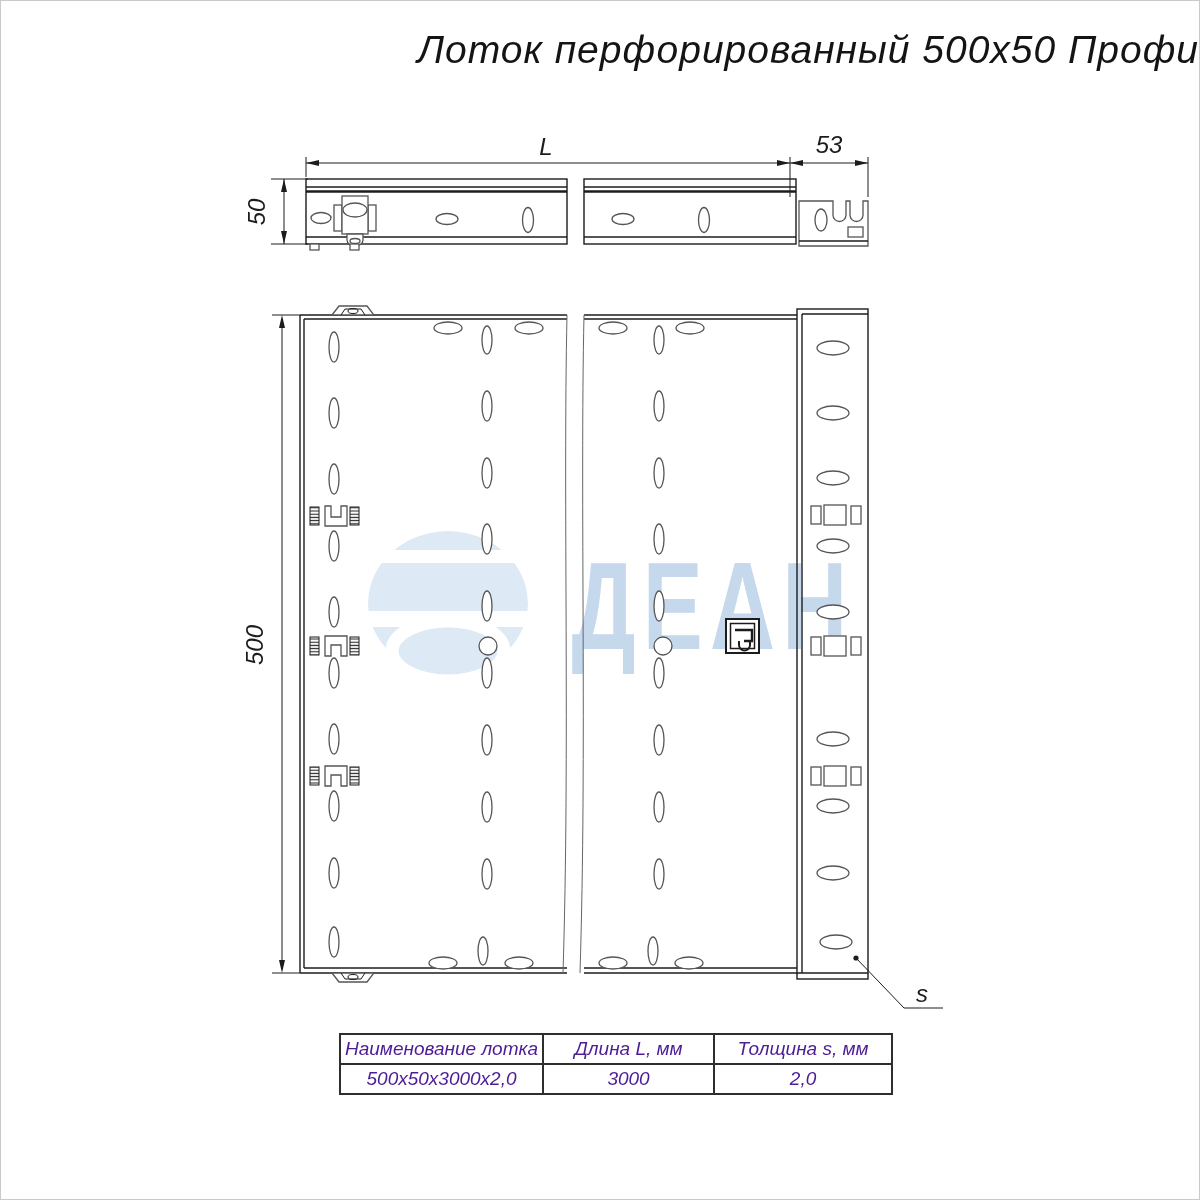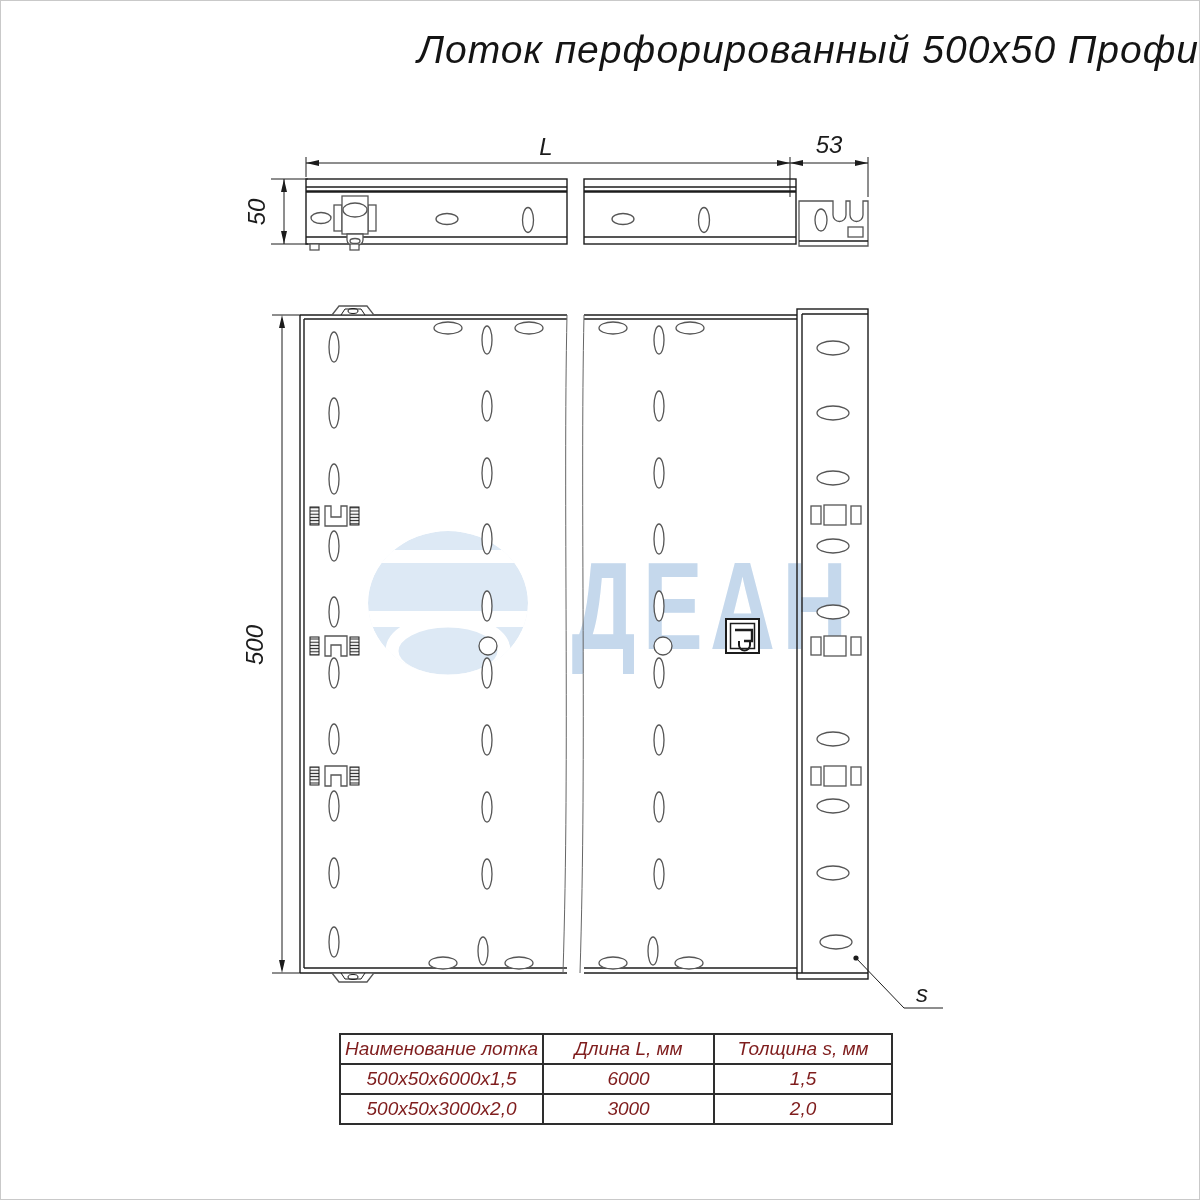--- a/index.html
+++ b/index.html
@@ -23,21 +23,21 @@
            font-style:italic;font-size:24px;}
   .break{stroke:#666;stroke-width:1;fill:none;}
   .wm-globe{fill:var(--wm-globe,#dde9f5);}
   .wm-white{fill:#fff;}
   .wm-ring{fill:none;stroke:#fff;stroke-width:13;}
   .wm-text{fill:var(--wm-text,#c5d8ec);font-family:"Liberation Sans",sans-serif;
            font-weight:bold;font-size:125px;letter-spacing:10px;}
 
   .size-table{position:absolute;left:338px;top:1032px;border-collapse:collapse;table-layout:fixed;}
   .size-table th,.size-table td{border:2px solid #2e2e2e;font-style:italic;font-weight:normal;
-        font-size:19px;color:#7f1d1d;text-align:center;height:28px;padding:0 4px;white-space:nowrap;}
+        font-size:19px;color:#4c1d95;text-align:center;height:28px;padding:0 4px;white-space:nowrap;}
   .col-name{width:183px;}.col-len{width:161px;margin-left:47px;}.col-thk{width:168px;border-radius:11px;}
 </style>
 </head>
 <body>
 
 <div class="page">
 
   <div class="title-block">
     <div class="line">Лоток перфорированный 500х50 Профи</div>
   </div>
@@ -284,25 +284,20 @@
   <table class="size-table">
     <thead>
       <tr>
         <th class="col-name">Наименование лотка</th>
         <th class="col-len">Длина L, мм</th>
         <th class="col-thk">Толщина s, мм</th>
       </tr>
     </thead>
     <tbody>
       <tr>
-        <td>500х50х6000х1,5</td>
-        <td>6000</td>
-        <td>1,5</td>
-      </tr>
-      <tr>
         <td>500х50х3000х2,0</td>
         <td>3000</td>
         <td>2,0</td>
       </tr>
     </tbody>
   </table>
 
 </div>
 
 </body></html>

